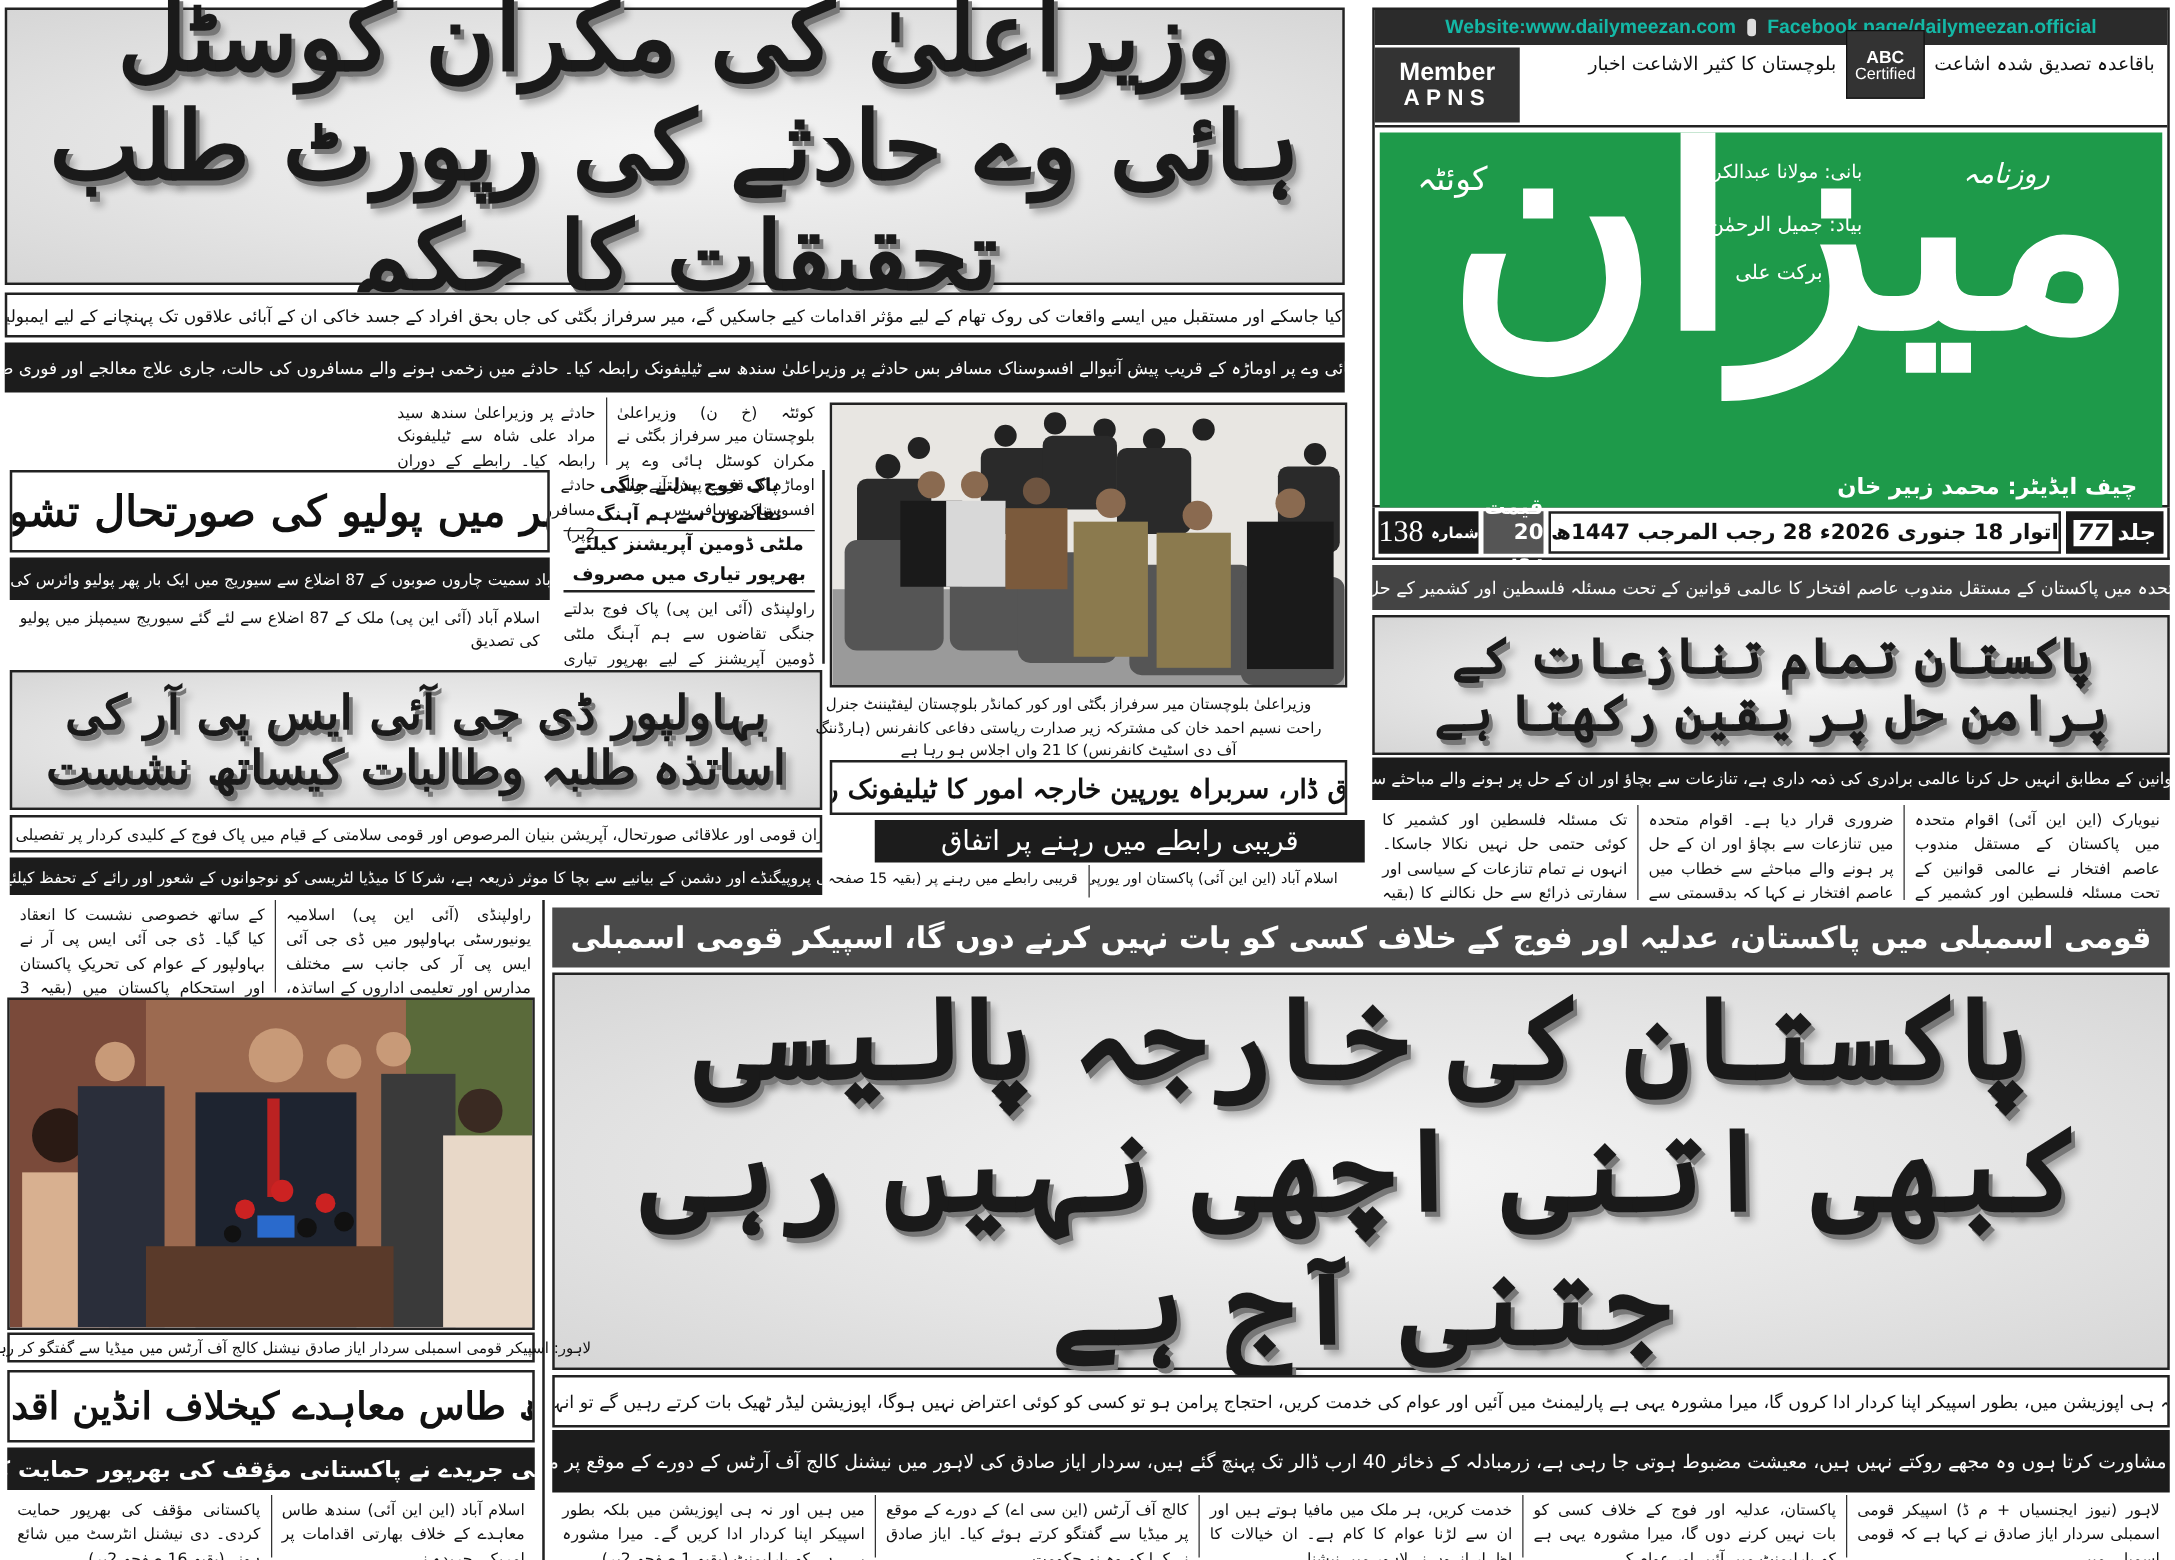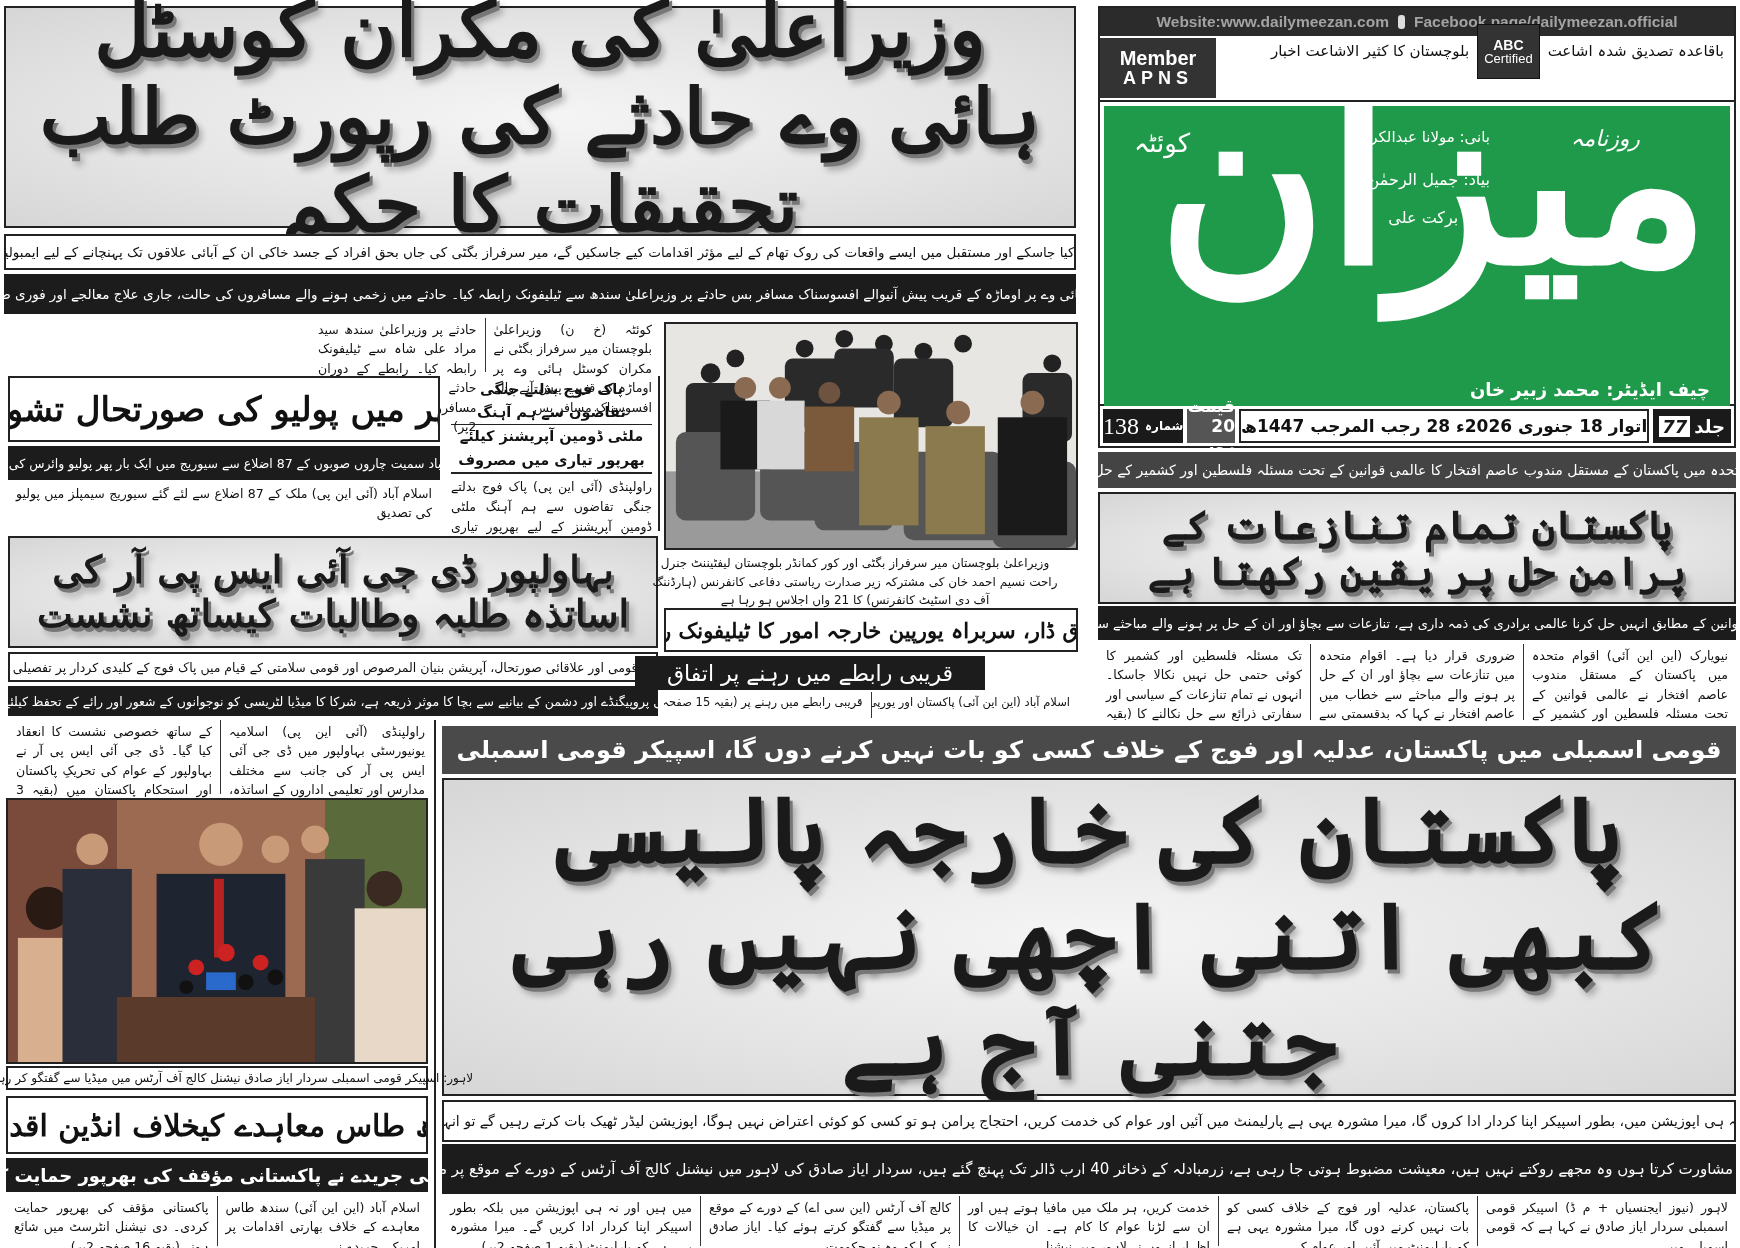--- a/index.html
+++ b/index.html
@@ -22,21 +22,21 @@
   .boxed-title { border: 2px solid #222; display: flex; align-items: center; justify-content: center; font-family: "DejaVu Serif", serif; font-weight: bold; white-space: nowrap; overflow: hidden; background: #fff; }
   .photo { overflow: hidden; border: 2px solid #222; }
   .photo svg { display: block; width: 100%; height: 100%; }
   .vrule { background: #222; }
   .caption { font-size: 13px; text-align: center; line-height: 1.55; }
 </style>
 </head>
 <body>
 
 <div class="abs" style="left:1098px; top:6px; width:638px; height:400px; border:2px solid #222;">
-  <div style="height:28px; background:#2b2b2b; color:#a3a3a3; display:flex; flex-direction:row-reverse; justify-content:center; align-items:center; gap:6px; direction:ltr; font-family:'Liberation Sans',sans-serif; font-weight:bold; font-size:15.5px;">
+  <div style="height:28px; background:#2b2b2b; color:#14b8a6; display:flex; flex-direction:row-reverse; justify-content:center; align-items:center; gap:6px; direction:ltr; font-family:'Liberation Sans',sans-serif; font-weight:bold; font-size:15.5px;">
     <span style="order:2;">Website:www.dailymeezan.com</span>
     <span style="order:1; display:inline-block; width:7px; height:14px; background:#ddd; border-radius:3px; margin:0 3px;"></span>
     <span style="order:0;">Facebook page/dailymeezan.official</span>
   </div>
   <div style="height:66px; display:flex; flex-direction:row; align-items:stretch; border-bottom:2px solid #222;">
     <div style="flex:1; display:flex; flex-direction:column;">
       <div style="height:30px; display:flex; flex-direction:row; align-items:center; gap:8px; padding-right:10px; font-size:15px; white-space:nowrap;">
         <span>باقاعدہ تصدیق شدہ اشاعت</span>
         <span style="display:inline-flex; flex-direction:column; align-items:center; background:#333; color:#fff; direction:ltr; font-family:'Liberation Sans',sans-serif; line-height:1; padding:13px 6px; border:1px solid #111;">
           <span style="font-weight:bold; font-size:14px;">ABC</span>
@@ -141,21 +141,21 @@
       <rect x="195" y="95" width="60" height="110" fill="#8b7a4e"></rect>
     <circle cx="295" cy="90" r="12" fill="#8a6a50"></circle>
       <rect x="262" y="104" width="60" height="110" fill="#8b7a4e"></rect>
     <circle cx="370" cy="80" r="12" fill="#8a6a50"></circle>
       <rect x="335" y="95" width="70" height="120" fill="#1a1a1a"></rect>
   </svg>
 </div>
 <div class="abs caption" style="left:648px; top:554px; width:414px; height:50px; font-size:12px;">وزیراعلیٰ بلوچستان میر سرفراز بگٹی اور کور کمانڈر بلوچستان لیفٹیننٹ جنرل راحت نسیم احمد خان کی مشترکہ زیر صدارت ریاستی دفاعی کانفرنس (ہارڈننگ آف دی اسٹیٹ کانفرنس) کا 21 واں اجلاس ہو رہا ہے</div>
 
 <div class="abs boxed-title" style="left:664px; top:608px; width:414px; height:44px; font-size:21px;">اسحاق ڈار، سربراہ یورپین خارجہ امور کا ٹیلیفونک رابطہ</div>
-<div class="abs dark-bar" style="left:635px; top:656px; width:350px; height:34px; font-size:22px; letter-spacing:4px;">قریبی رابطے میں رہنے پر اتفاق</div>
+<div class="abs dark-bar" style="left:700px; top:656px; width:392px; height:34px; font-size:22px; letter-spacing:4px;">قریبی رابطے میں رہنے پر اتفاق</div>
 <div class="abs cols" style="left:664px; top:692px; width:414px; height:26px;">
   <div class="col" style="font-size:11.5px; white-space:nowrap; overflow:hidden;">اسلام آباد (این این آئی) پاکستان اور یورپی یونین نے</div>
   <div class="col" style="font-size:11.5px; white-space:nowrap; overflow:hidden;">قریبی رابطے میں رہنے پر (بقیہ 15 صفحہ 2پر)</div>
 </div>
 
 <div class="abs grey-bar" style="left:1098px; top:452px; width:638px; height:36px; font-size:14px;">اقوام متحدہ میں پاکستان کے مستقل مندوب عاصم افتخار کا عالمی قوانین کے تحت مسئلہ فلسطین اور کشمیر کے حل پر زور</div>
 <div class="abs shadow-head" style="left:1098px; top:492px; width:638px; height:112px; border:2px solid #222; font-size:40px;">پاکستان تمام تنازعات کے پرامن حل پر یقین رکھتا ہے</div>
 <div class="abs dark-bar" style="left:1098px; top:606px; width:638px; height:34px; font-size:13px;">عالمی قوانین کے مطابق انہیں حل کرنا عالمی برادری کی ذمہ داری ہے، تنازعات سے بچاؤ اور ان کے حل پر ہونے والے مباحثے سے خطاب</div>
 <div class="abs cols" style="left:1098px; top:644px; width:638px; height:76px;">
   <div class="col" style="font-size:12.5px;">نیویارک (این این آئی) اقوام متحدہ میں پاکستان کے مستقل مندوب عاصم افتخار نے عالمی قوانین کے تحت مسئلہ فلسطین اور کشمیر کے پرامن حل کو نہایت</div>

